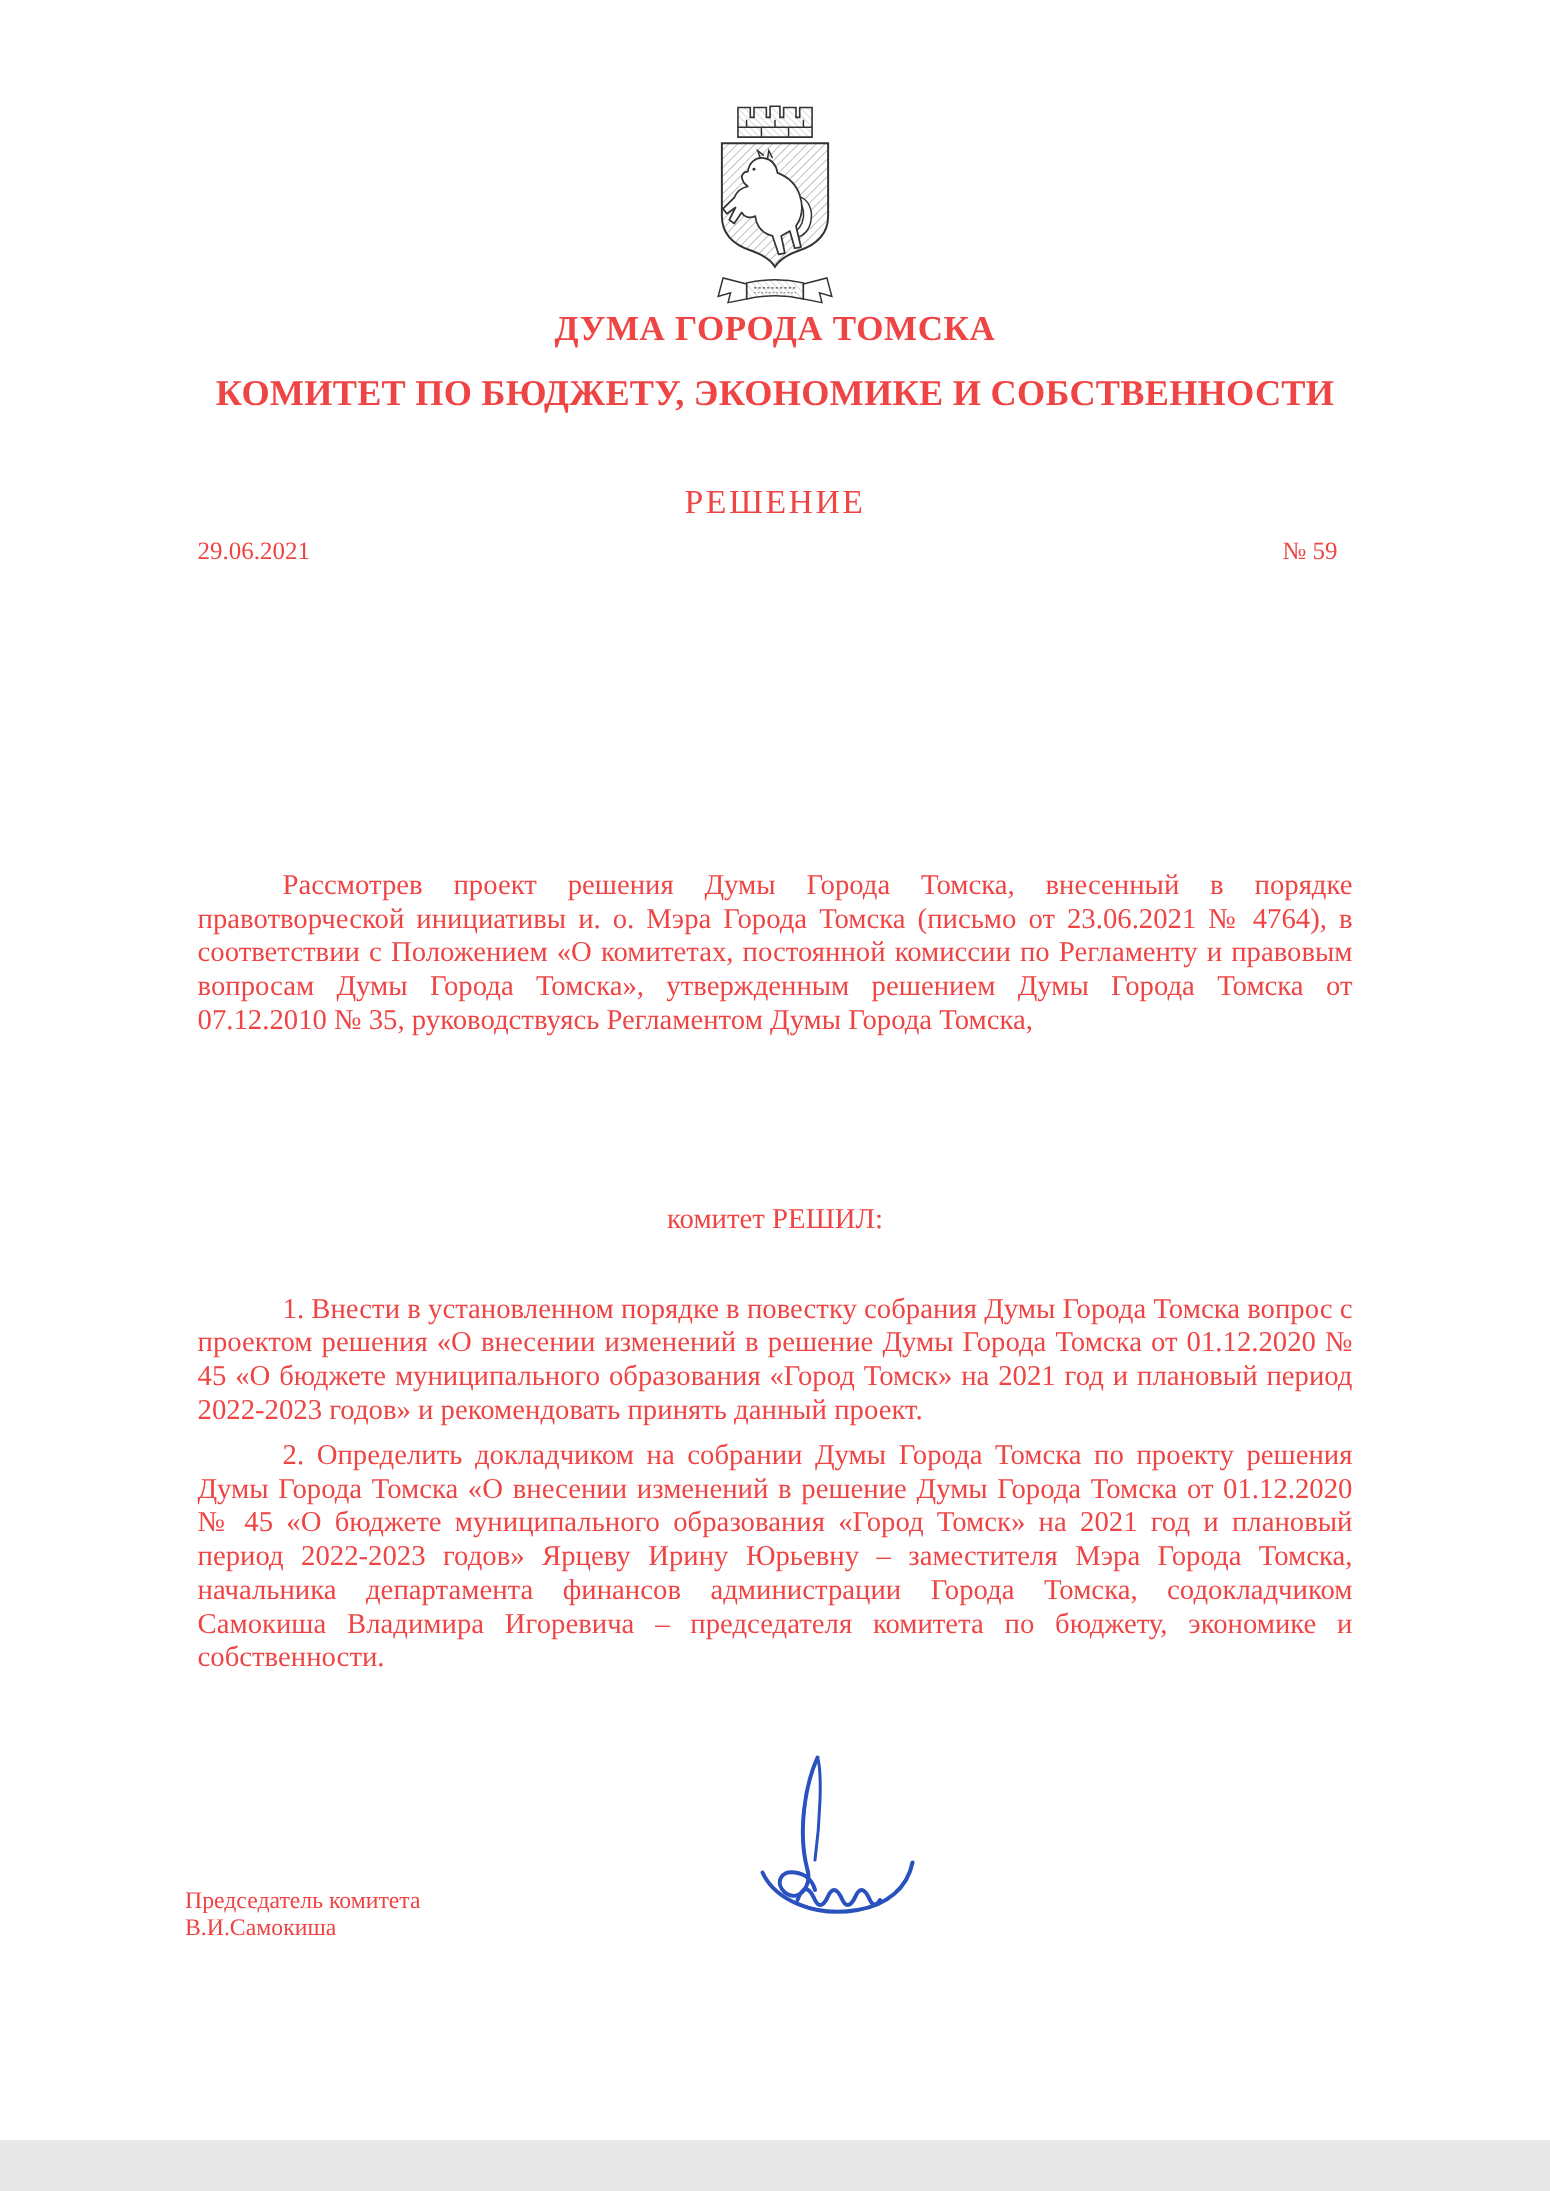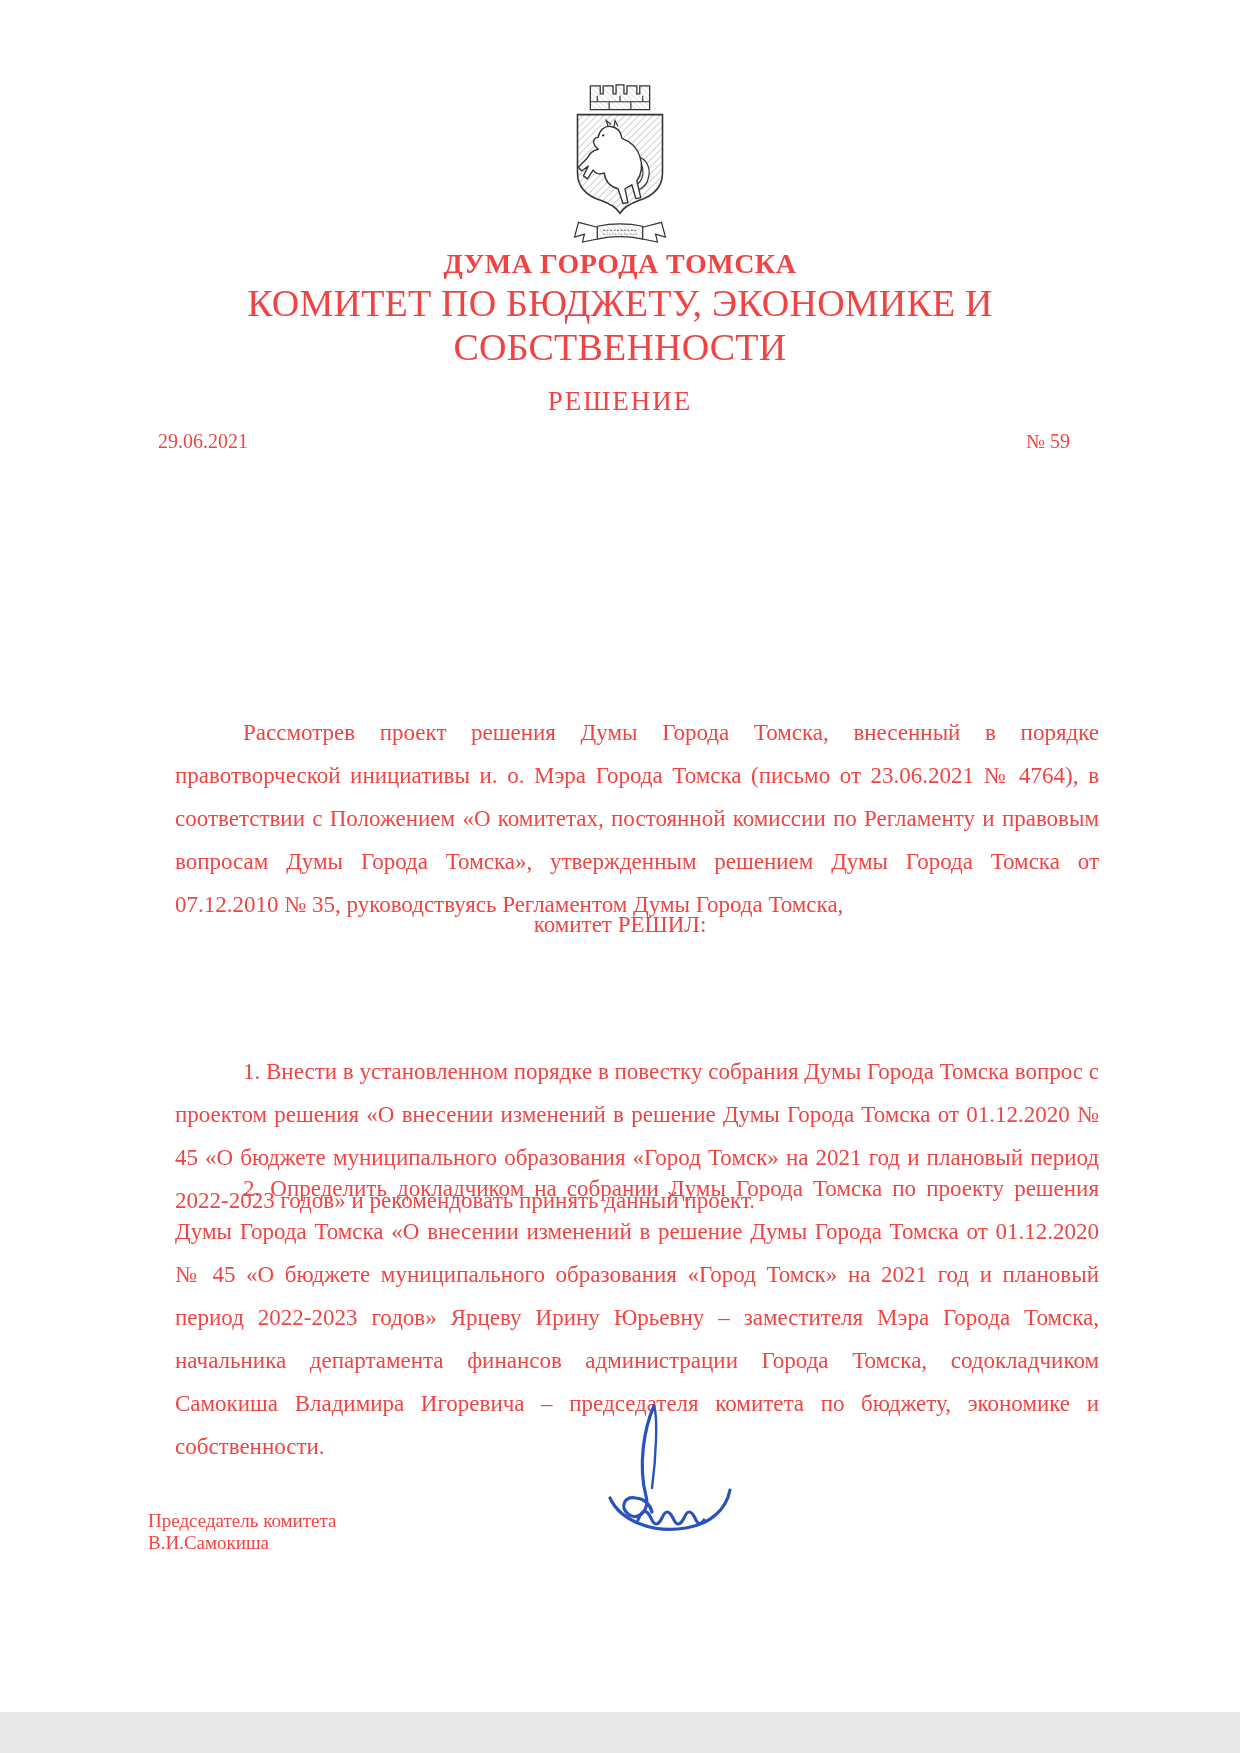--- a/index.html
+++ b/index.html
@@ -13,46 +13,46 @@
     color: #ef4444;
     overflow: hidden;
     padding-left: 29px;
   }
   .abs { position: absolute; }
   .centered { left: 158px; width: 924px; text-align: center; }
 
   .arms { left: 545px; top: 82px; width: 150px; height: 168px; }
 
   .org1 { top: 248px; font-size: 28px; font-weight: bold; letter-spacing: .5px; }
-  .org2 { top: 281px; font-size: 38px; font-weight: normal; letter-spacing: .2px; }
+  .org2 { top: 299px; font-size: 29px; font-weight: bold; letter-spacing: .2px; }
   .doctype { top: 386px; font-size: 27px; font-weight: normal; letter-spacing: 2px; }
 
   .daterow {
     left: 158px; top: 430px; width: 912px;
     display: flex; justify-content: space-between;
     font-size: 20px;
   }
 
   .subject {
     left: 158px; top: 479px; width: 318px;
     font-size: 22px; font-weight: bold;
     line-height: 30px;
     text-align: justify;
   }
 
   .bodytext {
     left: 158px; width: 924px;
     font-size: 23px;
-    line-height: 43px;
+    line-height: 27px;
     text-align: justify;
     text-indent: 68px;
-    margin: 17px;
+    margin: 0;
   }
   .preamble { top: 694px; }
-  .resheading { top: 912px; font-size: 23px; }
+  .resheading { top: 962px; font-size: 23px; }
   .item1 { top: 1033px; }
   .item2 { top: 1150px; }
 
   .sig { left: 608px; top: 1398px; width: 155px; height: 145px; }
 
   .footer {
     left: 148px; top: 1510px; width: 924px;
     display: flex; justify-content: space-between;
     font-size: 19px;
     flex-direction: column;

